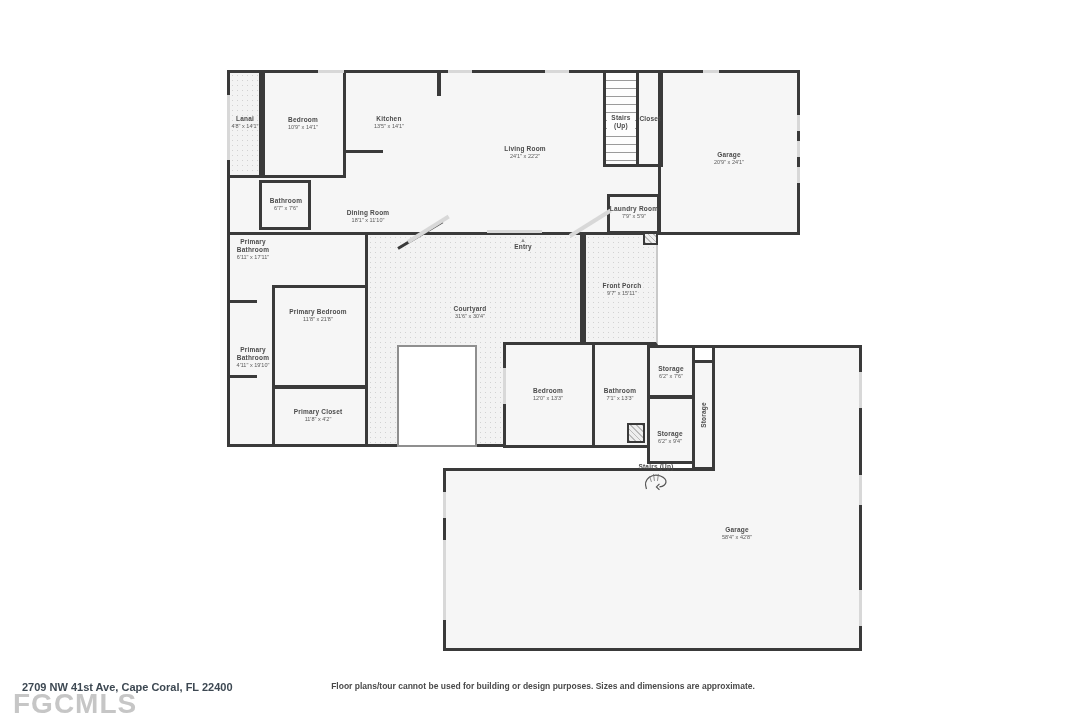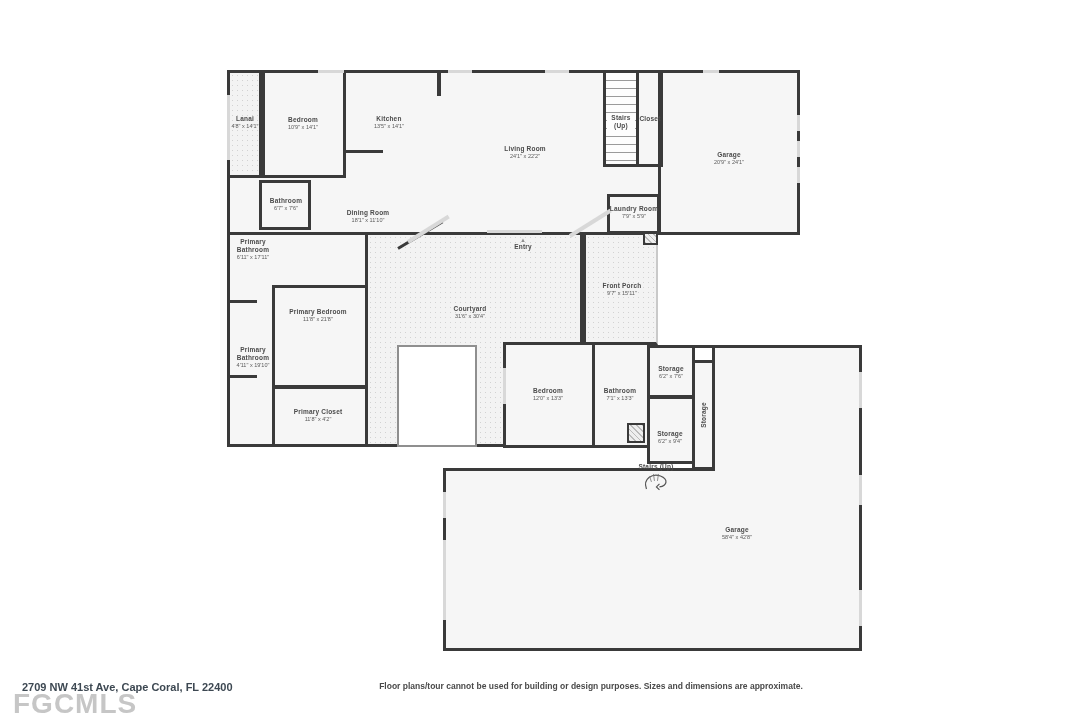--- a/index.html
+++ b/index.html
@@ -11,21 +11,21 @@
   .hatch{position:absolute;box-sizing:border-box;border:2px solid #3a3a3a;background-image:repeating-linear-gradient(45deg,#bbb 0 1px,transparent 1px 4px);background-color:#eee;}
   .wall{position:absolute;background:#3a3a3a;}
   .win{position:absolute;background:#d8d8d8;}
   .label{position:absolute;transform:translate(-50%,-50%);text-align:center;color:#4b4b4b;line-height:1.25;z-index:30;}
   .rname{font-size:6.5px;font-weight:bold;letter-spacing:.2px;}
   .rdims{font-size:5.5px;color:#5a5a5a;}
   .vert .rname{writing-mode:vertical-rl;transform:rotate(180deg);}
   .tri{font-size:6px;color:#8f8f8f;display:block;line-height:1;}
   #address{position:absolute;left:22px;top:681px;font-size:11px;font-weight:bold;color:#3d4852;z-index:40;}
   #logo{position:absolute;left:13px;top:688px;font-size:28px;font-weight:bold;color:#c6c6c6;letter-spacing:1px;z-index:39;}
-  #disclaimer{position:absolute;left:50%;top:681px;transform:translateX(-50%);font-size:8.5px;font-weight:bold;color:#4a4a4a;white-space:nowrap;z-index:40;margin-left:48px;}
+  #disclaimer{position:absolute;left:50%;top:681px;transform:translateX(-50%);font-size:8.5px;font-weight:bold;color:#4a4a4a;white-space:nowrap;z-index:40;}
 </style>
 </head>
 <body>
 
 <div id="stage">
 
   <div class="box" style="left:227px;top:70px;width:573px;height:165px"></div>
   <div class="box dotted" style="left:227px;top:70px;width:38px;height:108px"></div>
   <div class="box rungs" style="left:603px;top:70px;width:36px;height:97px"></div>
   <div class="box" style="left:636px;top:70px;width:27px;height:97px"></div>

